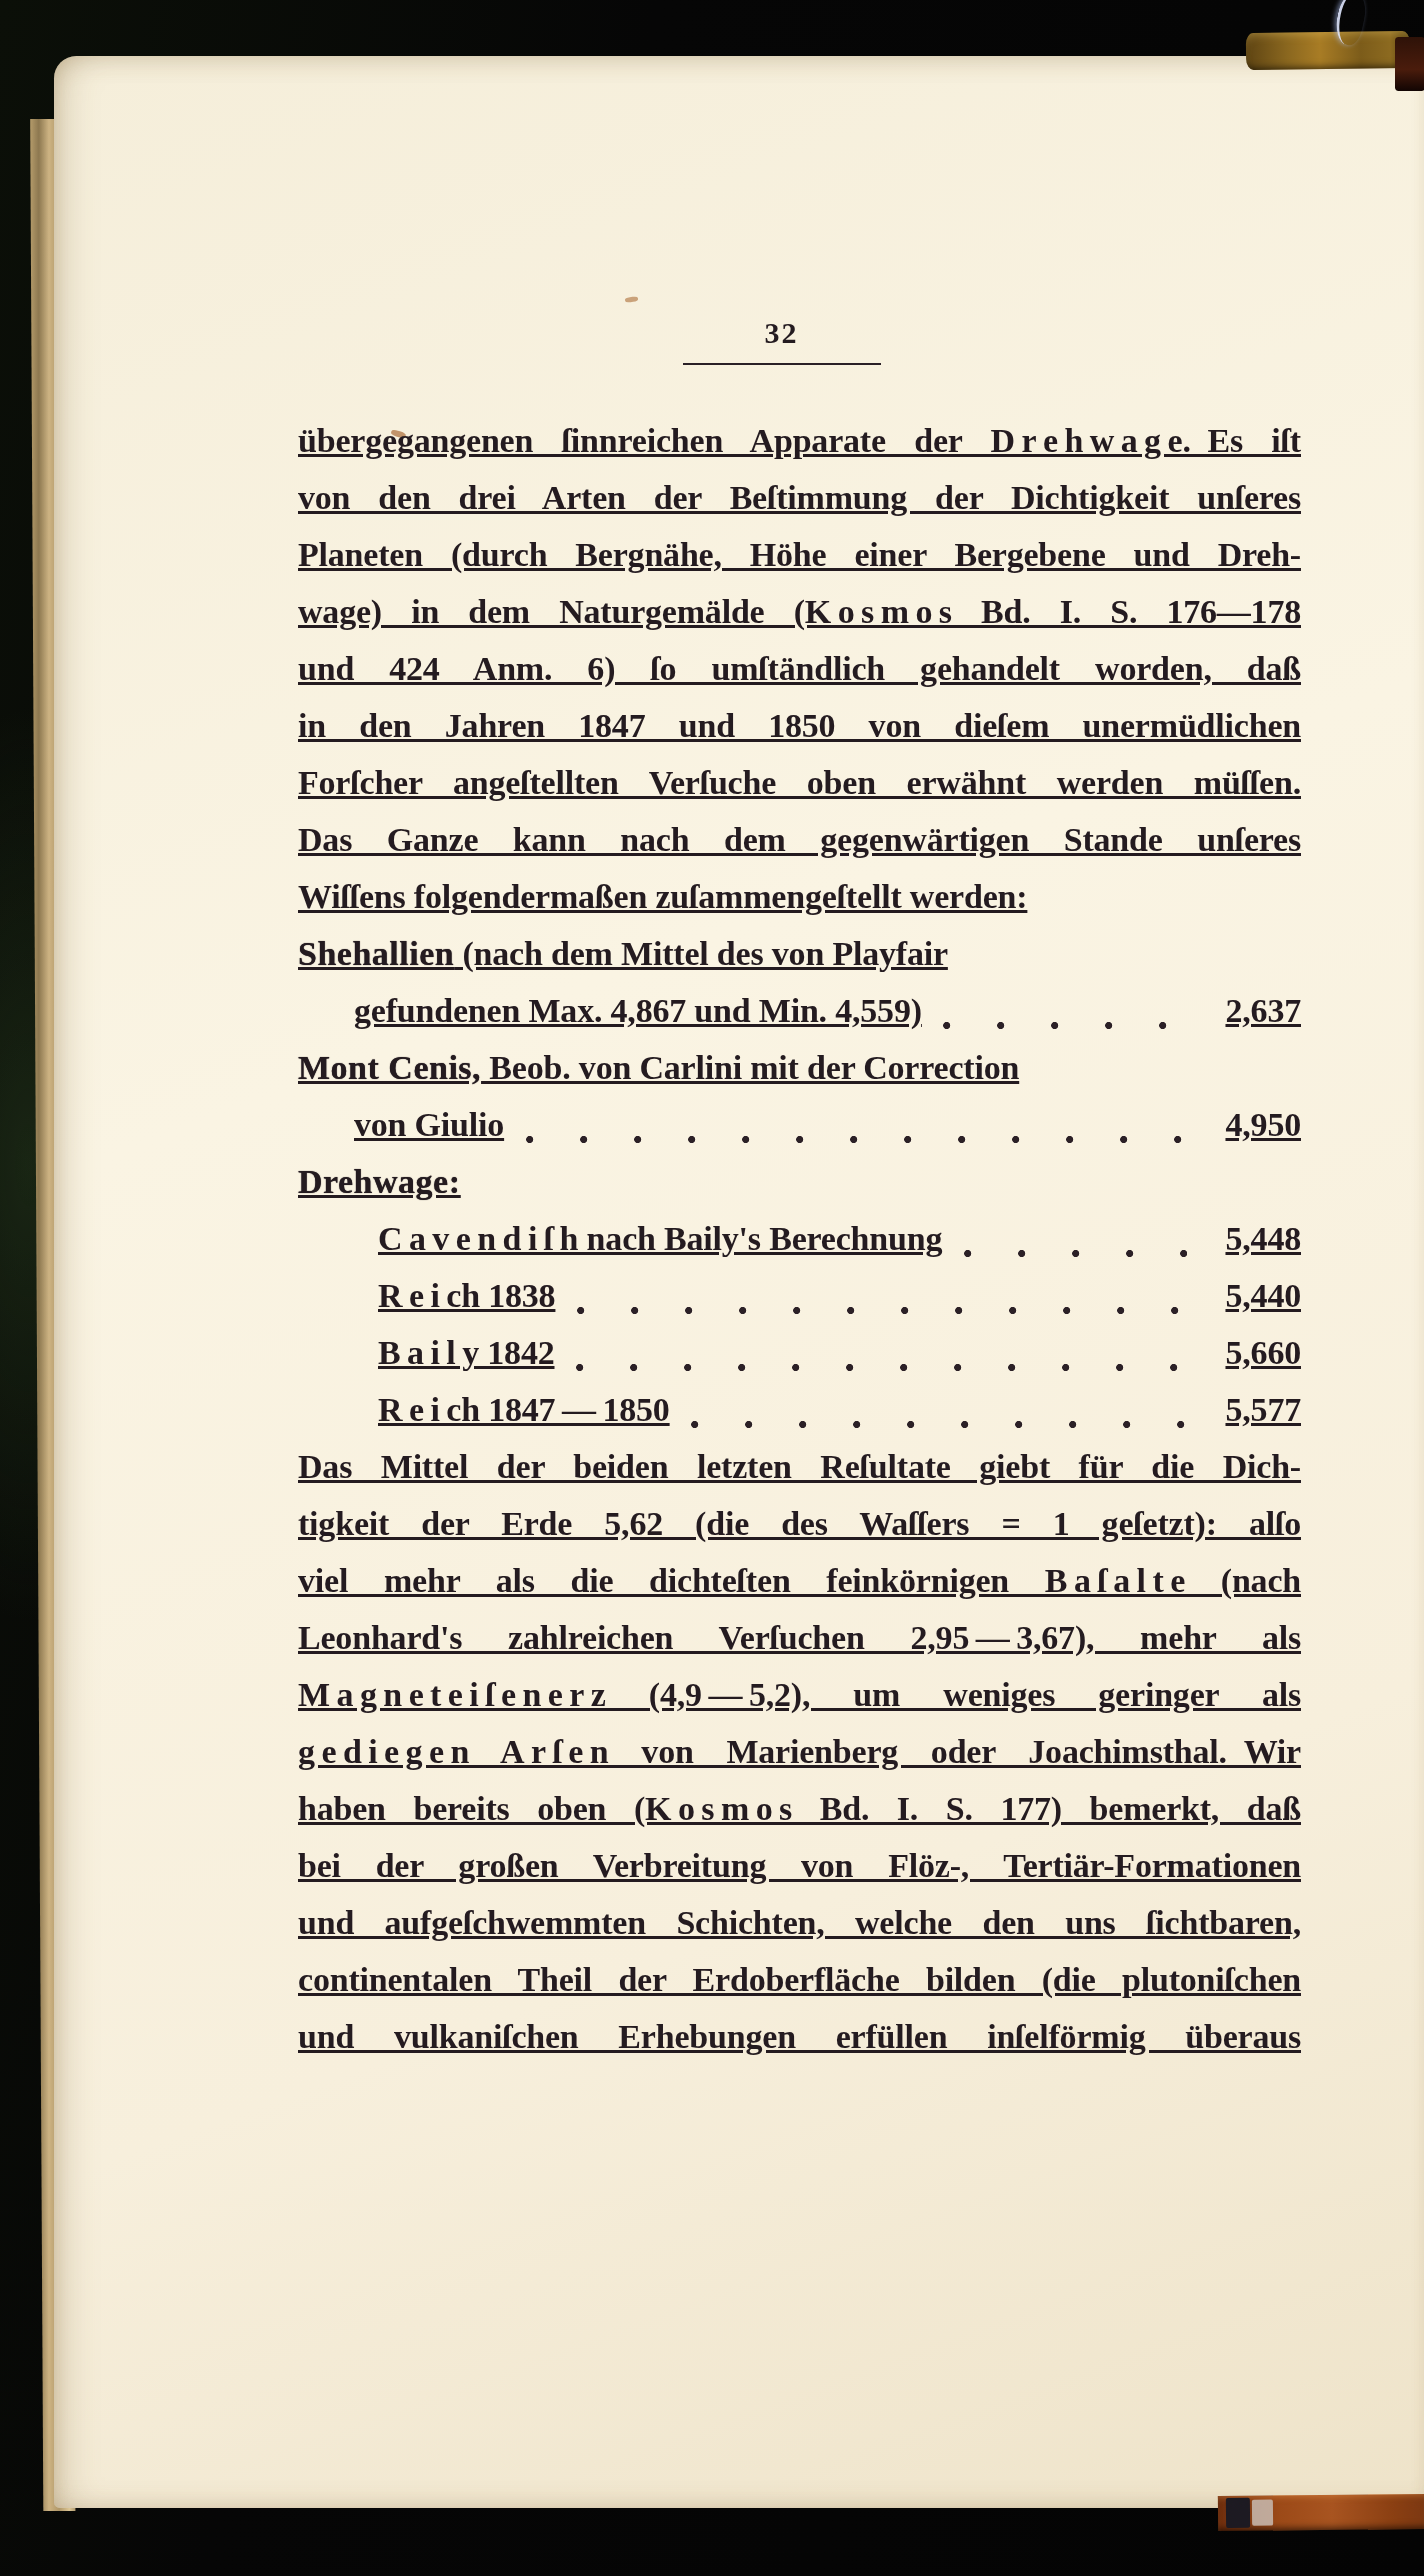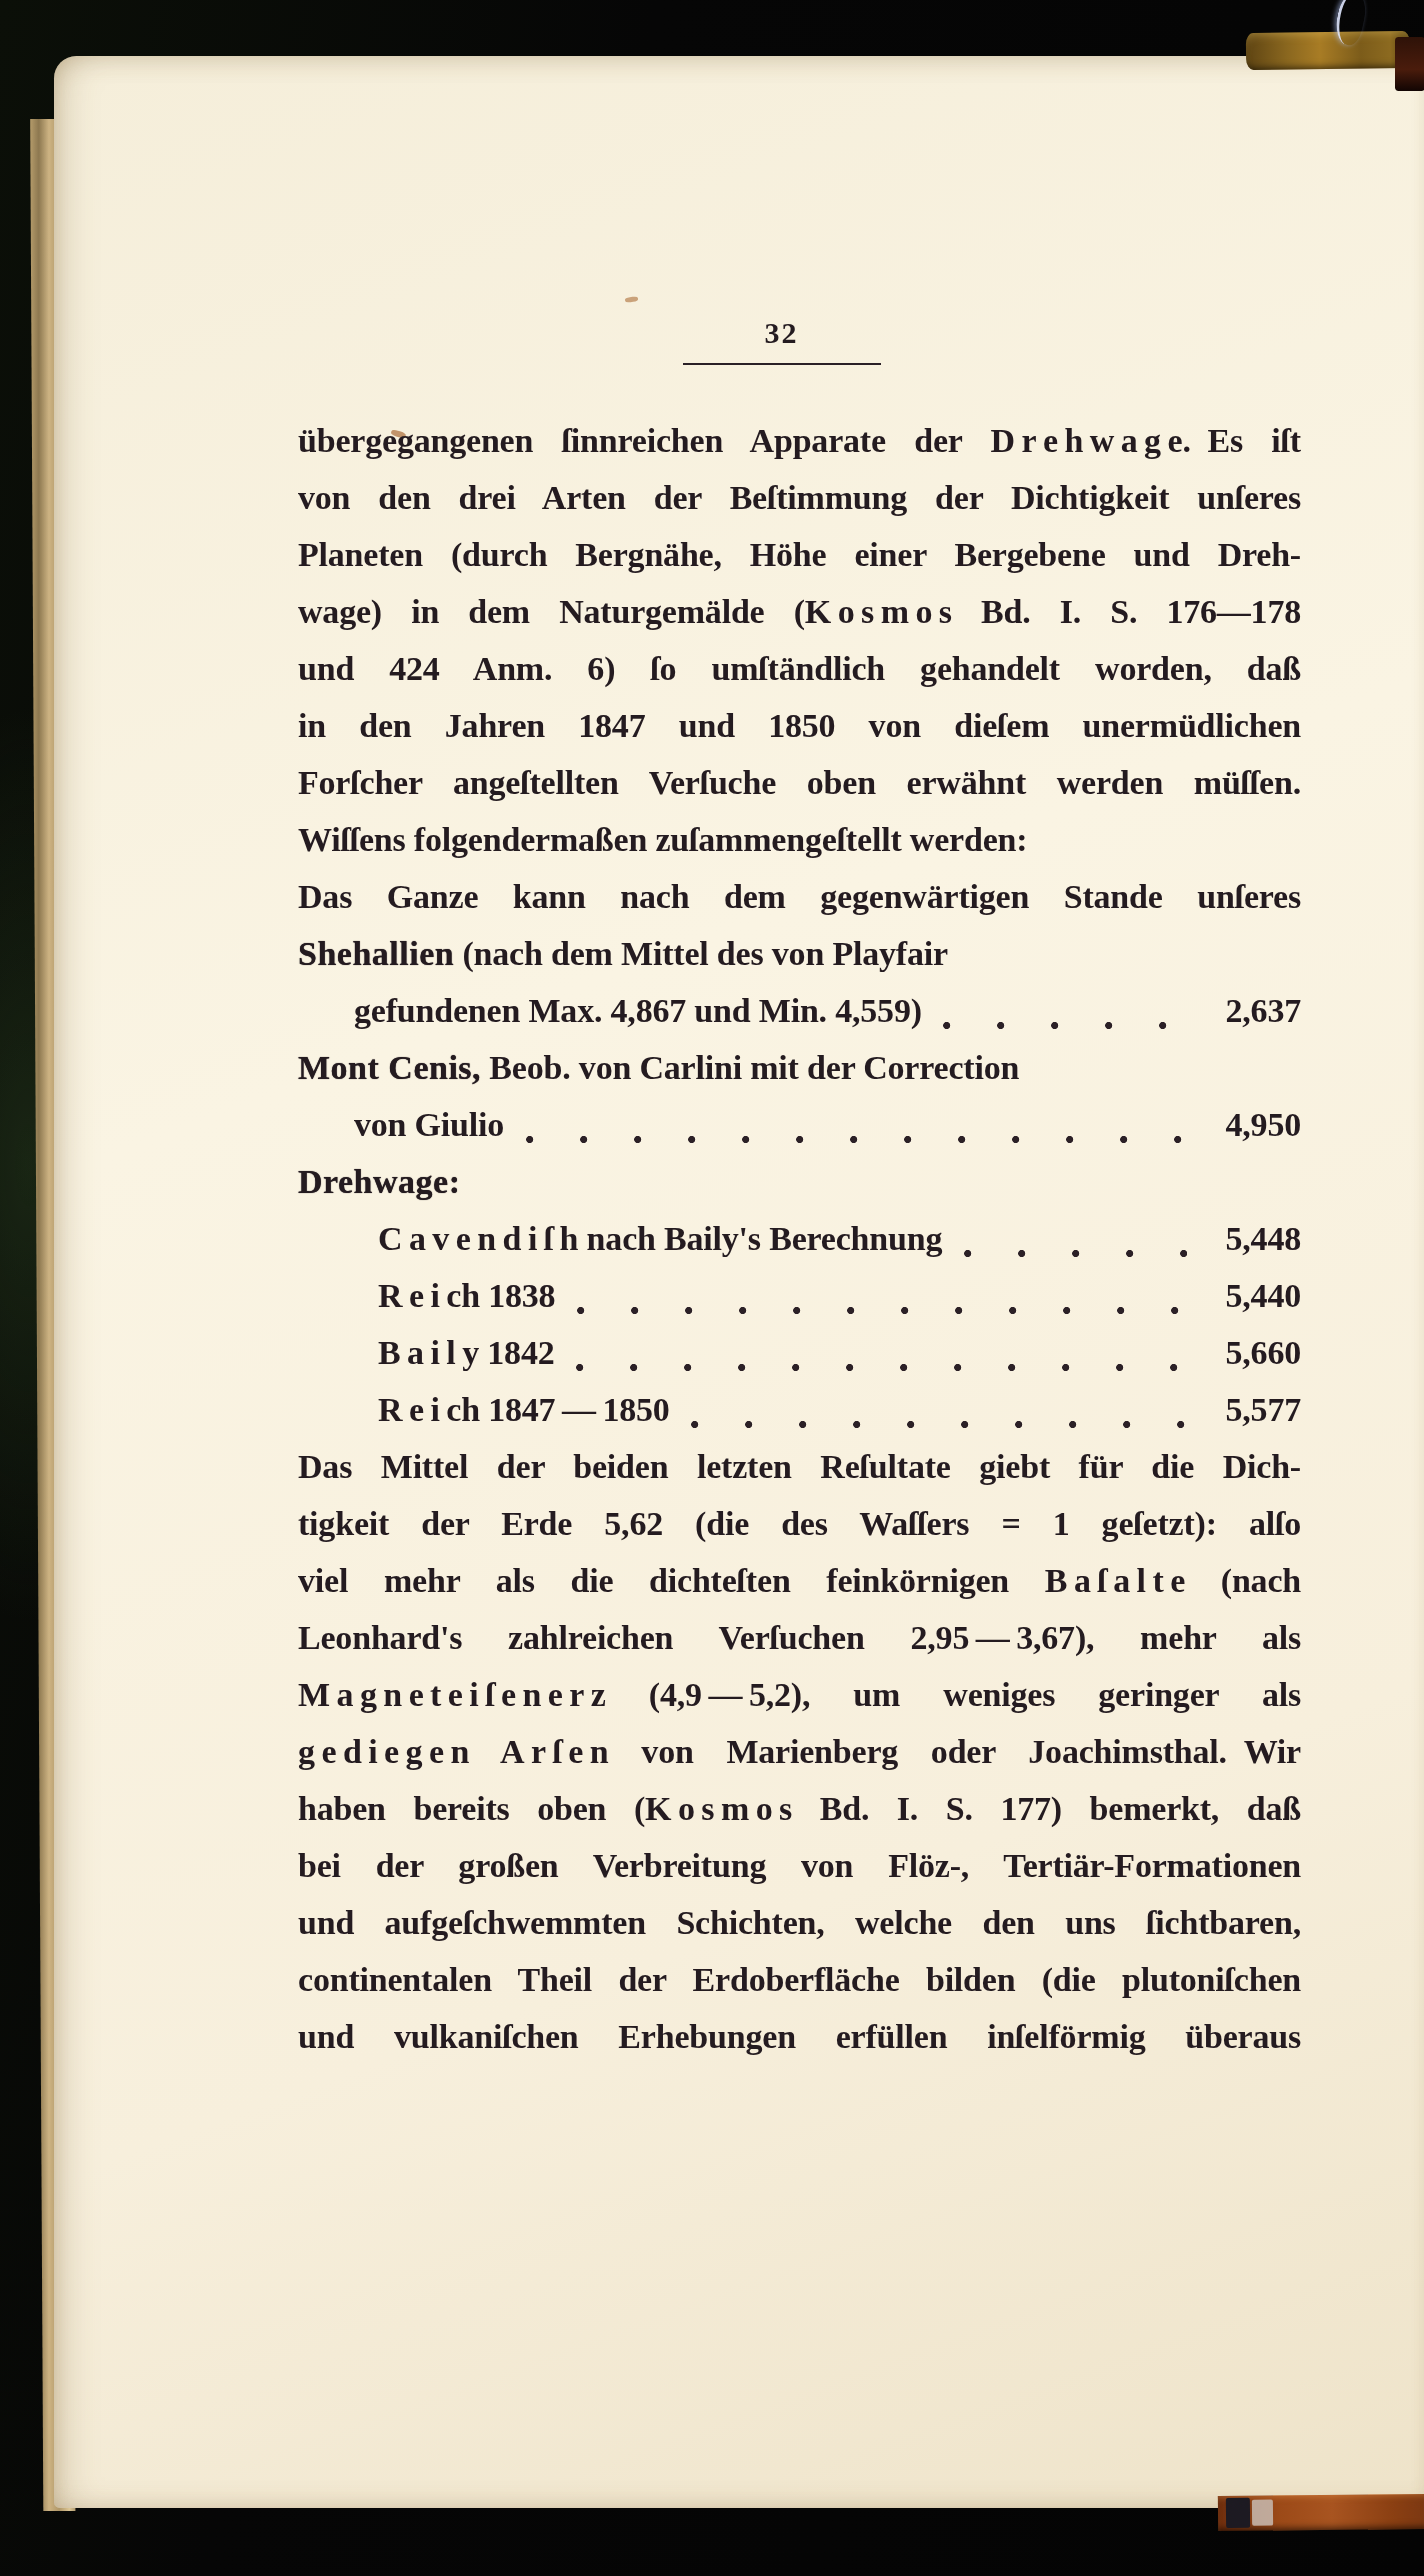--- a/index.html
+++ b/index.html
@@ -31,21 +31,21 @@
   }
   .speck{position:absolute;border-radius:40%;}
   .pagenum-wrap{position:absolute;left:224px;top:255px;width:1007px;text-align:center;color:#241b20;}
   .pagenum{font-size:30px;font-weight:bold;letter-spacing:1.9px;line-height:43px;}
   .pagenum-rule{width:198px;margin:9.3px auto 0;border-top:2.8px solid #2a2026;}
   .text-block{
     position:absolute;left:244px;top:356px;width:1003px;
     color:#241b20;font-size:34px;font-weight:bold;line-height:57px;
     letter-spacing:-0.2px;
   }
-  .ln{height:57px;white-space:nowrap;}
+  .ln{height:57px;white-space:nowrap;text-decoration:underline;}
   .just{text-align:justify;text-align-last:justify;white-space:normal;}
   .lead{font-weight:bold;text-shadow:0 0 0.9px #241b20;letter-spacing:0.5px;}
   .entry{display:flex;align-items:baseline;}
   .ind1{padding-left:56px;}
   .ind2{padding-left:80px;}
   .elabel{flex:0 0 auto;}
   .leader{
     flex:1 1 auto;align-self:flex-end;height:13px;
     margin:0 15px 7.5px 20.5px;
     background-image:radial-gradient(circle at 4.7px 6.5px, #2b2026 3.2px, rgba(0,0,0,0) 3.9px);
@@ -95,22 +95,22 @@
   </div>
 
   <div class="text-block">
     <div class="ln just">übergegangenen ſinnreichen Apparate der D r e h w a g e. Es iſt</div>
     <div class="ln just">von den drei Arten der Beſtimmung der Dichtigkeit unſeres</div>
     <div class="ln just">Planeten (durch Bergnähe, Höhe einer Bergebene und Dreh-</div>
     <div class="ln just">wage) in dem Naturgemälde (K o s m o s Bd. I. S. 176—178</div>
     <div class="ln just">und 424 Anm. 6) ſo umſtändlich gehandelt worden, daß</div>
     <div class="ln just">in den Jahren 1847 und 1850 von dieſem unermüdlichen</div>
     <div class="ln just">Forſcher angeſtellten Verſuche oben erwähnt werden müſſen.</div>
+    <div class="ln just">Das Ganze kann nach dem gegenwärtigen Stande unſeres</div>
     <div class="ln">Wiſſens folgendermaßen zuſammengeſtellt werden:</div>
-    <div class="ln just">Das Ganze kann nach dem gegenwärtigen Stande unſeres</div>
 
     <div class="ln"><span class="lead">Shehallien</span><span> (nach dem Mittel des von Playfair</span></div>
     <div class="ln entry ind1">
         <span class="elabel">gefundenen Max. 4,867 und Min. 4,559)</span>
         <span class="leader"></span>
         <span class="evalue">2,637</span>
       </div>
 
     <div class="ln"><span class="lead">Mont Cenis,</span><span> Beob. von Carlini mit der Correction</span></div>
     <div class="ln entry ind1">

